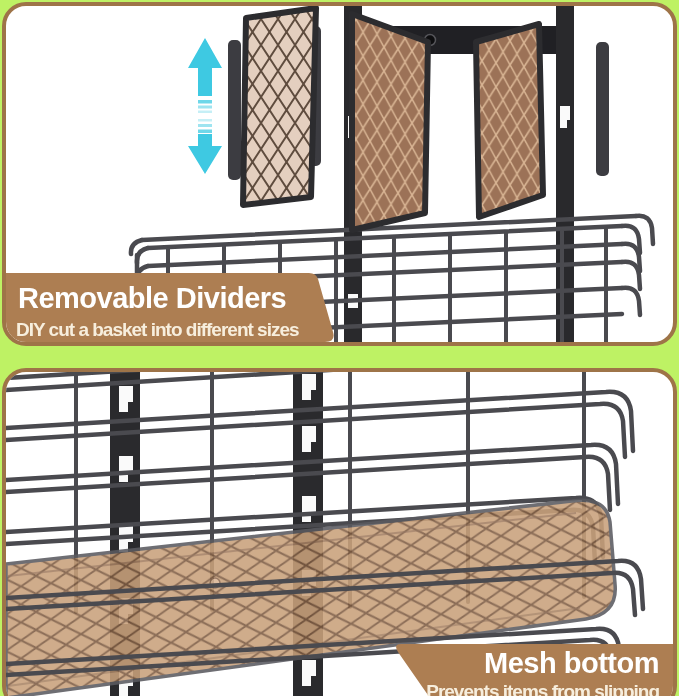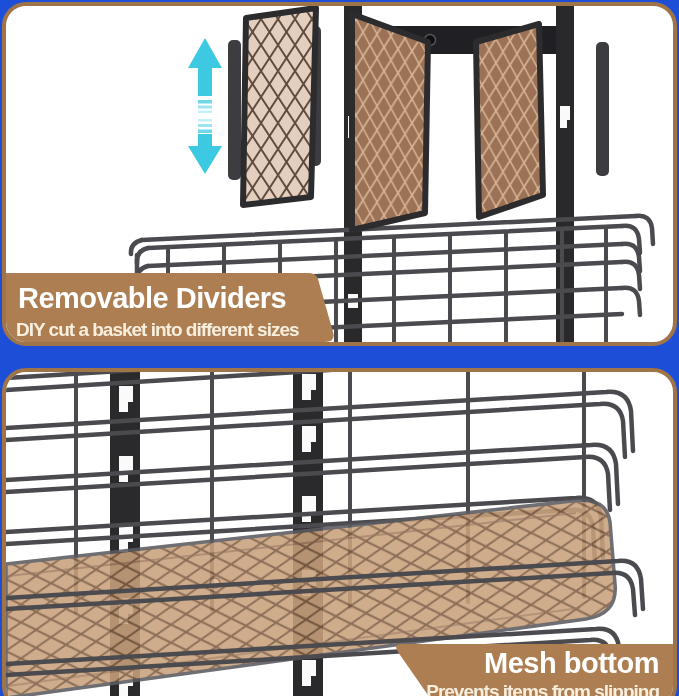--- a/index.html
+++ b/index.html
@@ -1,18 +1,18 @@
 <!DOCTYPE html>
 <html><head>
 <meta charset="utf-8">
 <style>
   html,body { margin:0; padding:0; background:#ffffff; }
   .stage {
     position:relative; width:679px; height:696px;
-    background:#1d4ed8; overflow:hidden;
+    background:#bef264; overflow:hidden;
     font-family:"Liberation Sans", sans-serif;
   }
   .panel {
     position:absolute; left:2px; width:675px;
     border:4px solid #9e7448; border-radius:24px;
     background:#ffffff; box-sizing:border-box; overflow:hidden;
   }
   .panel-top    { top:2px;   height:344px; }
   .panel-bottom { top:368px; height:342px; }
   .panel svg { display:block; }

